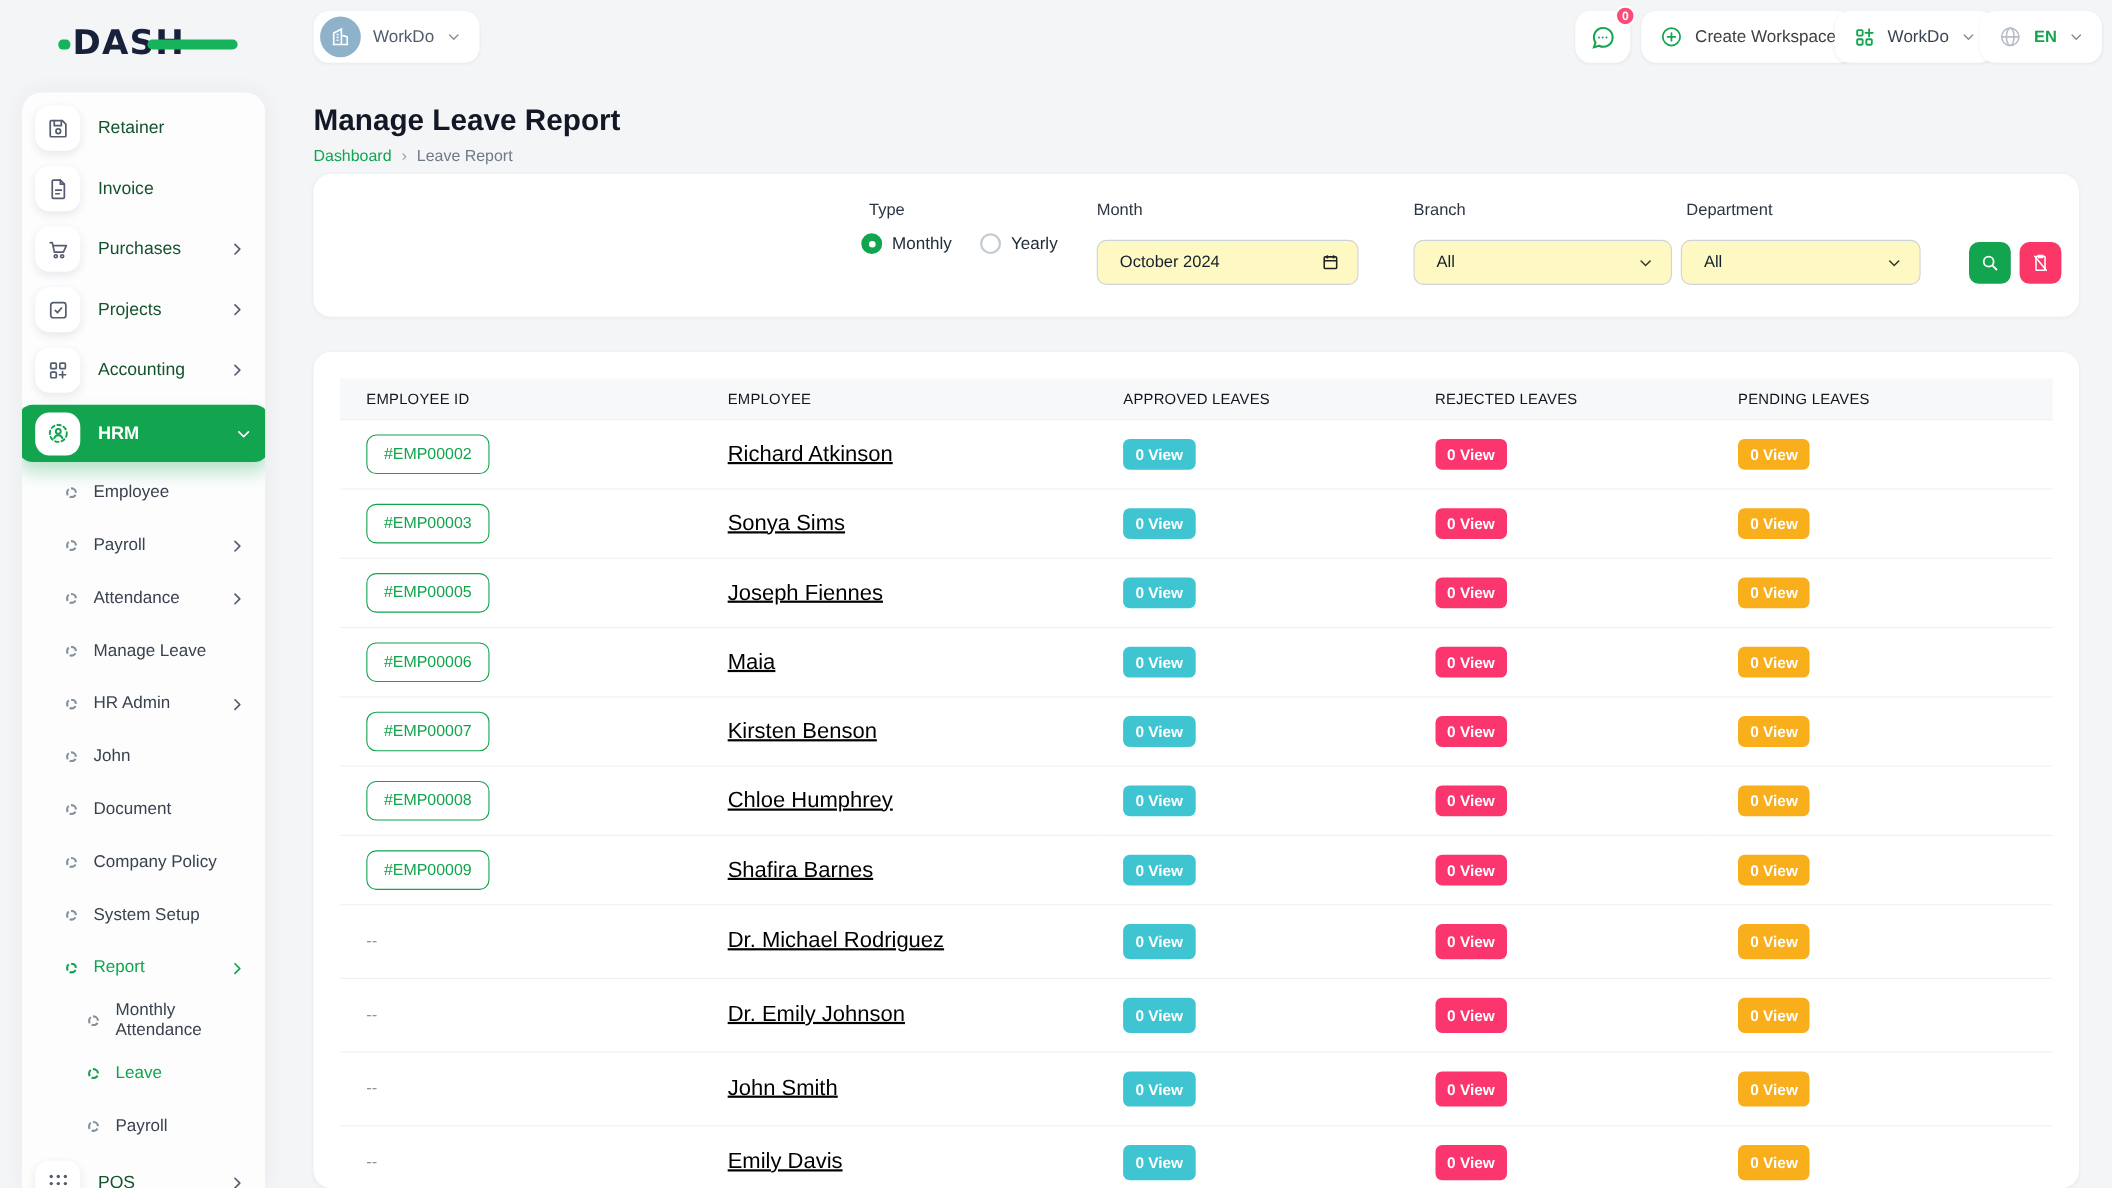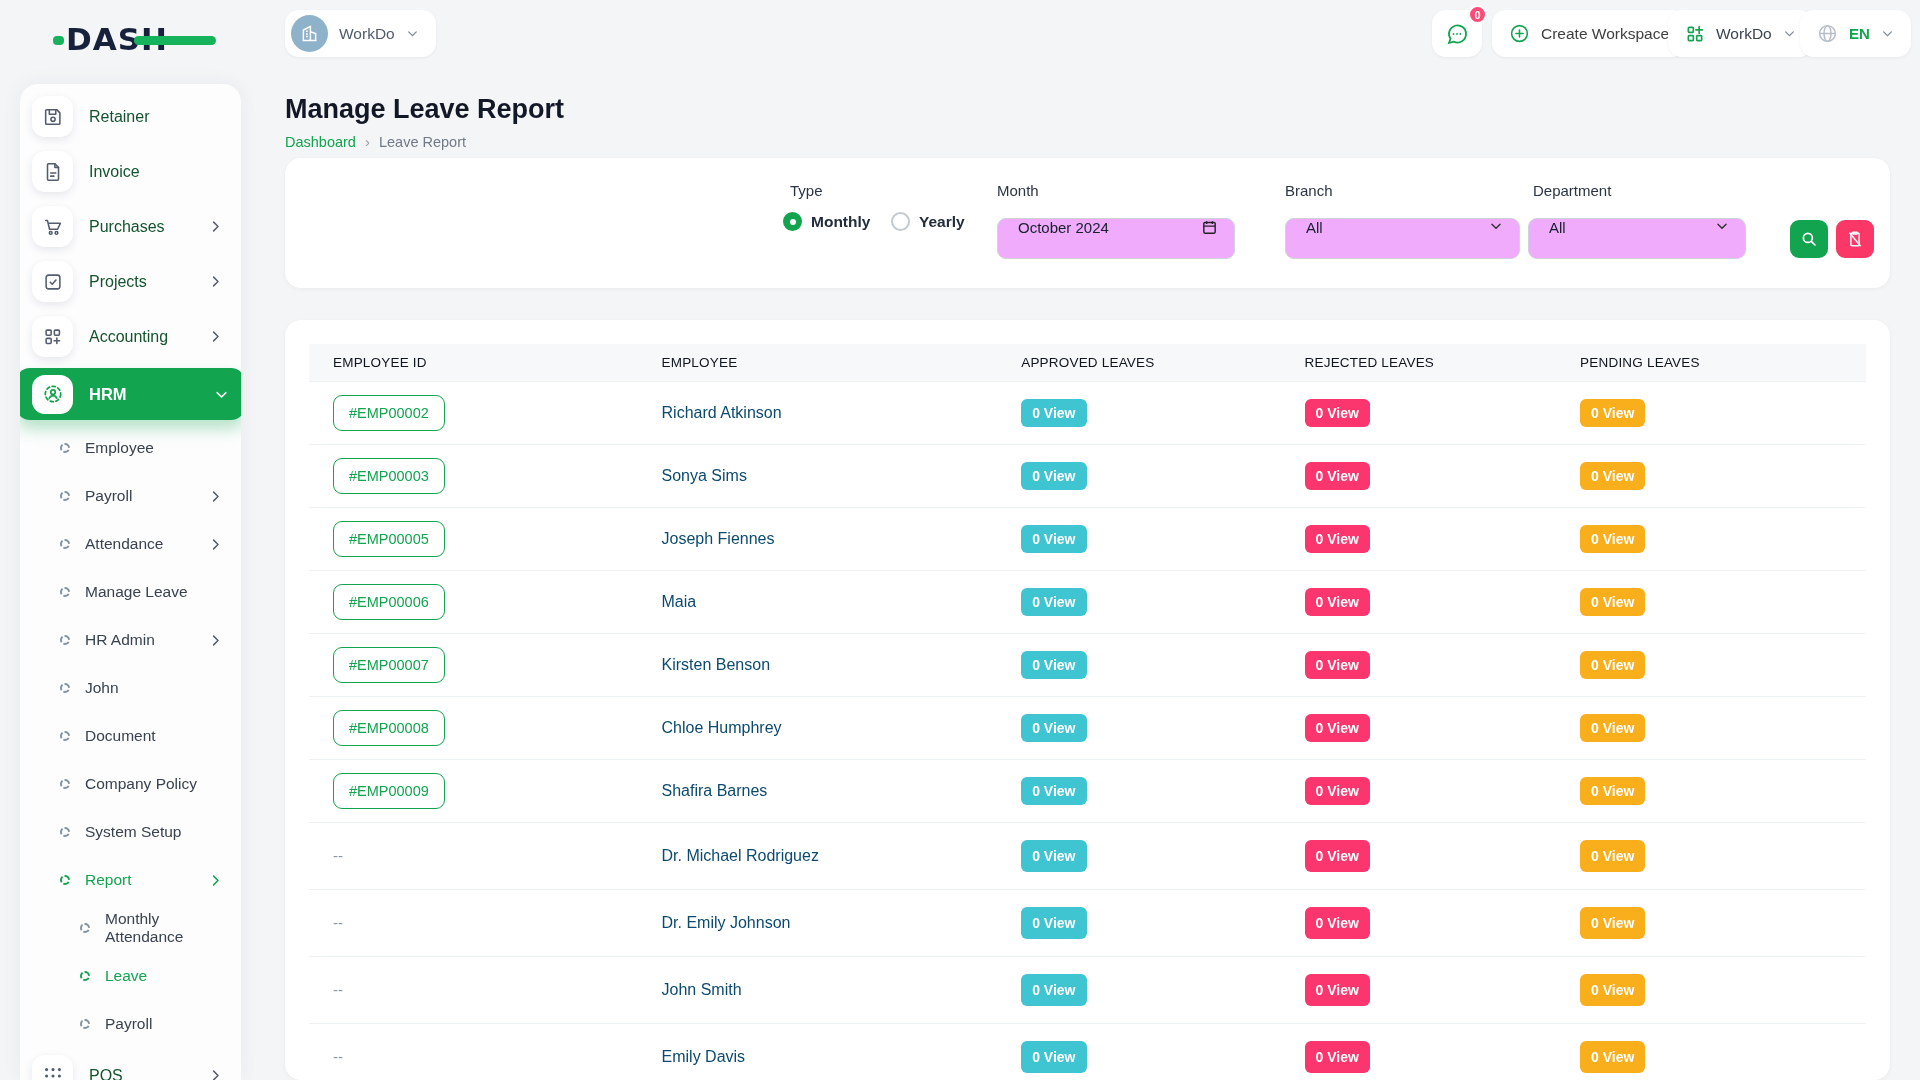--- a/index.html
+++ b/index.html
@@ -68,41 +68,41 @@
 
   .card { position:absolute; left:285px; width:1605px; background:#fff; border-radius:16px;
           box-shadow:0 1px 4px rgba(30,42,60,.05); }
   .filter-card { top:158px; height:130px; }
   .flabel { position:absolute; font-size:15px; color:#2c3543; }
   .radio-row { position:absolute; display:flex; align-items:center; gap:9px; cursor:pointer; }
   .radio { width:19px; height:19px; border-radius:50%; }
   .radio.on { background:#12a44e; border:2px solid #12a44e; position:relative; }
   .radio.on::after { content:""; position:absolute; left:4.5px; top:4.5px; width:6px; height:6px; border-radius:50%; background:#fff; }
   .radio.off { background:#fff; border:2px solid #c3cad1; }
-  .radio-label { font-size:15.5px; font-weight:700; color:#222c3a; }
-  .finput { position:absolute; top:60px; height:41px; background:#f0abfc; border:1px solid #cdd3da;
-            border-radius:9px; display:flex; padding:0 16px 0 20px;
+  .radio-label { font-size:15.5px; font-weight:400; color:#222c3a; }
+  .finput { position:absolute; top:60px; height:41px; background:#fef9c3; border:1px solid #cdd3da;
+            border-radius:9px; display:flex; align-items:center; padding:0 16px 0 20px;
             font-size:15px; color:#16202c; cursor:pointer; }
   .finput .grow { flex:1; }
   .fbtn { position:absolute; top:62px; width:38px; height:38px; border-radius:9px; border:none;
           display:flex; align-items:center; justify-content:center; cursor:pointer; }
   .fbtn.search { background:#12a44e; }
   .fbtn.reset { background:#fb3767; }
 
   .table-card { top:320px; height:760px; padding:24px; overflow:hidden; }
   table { width:100%; border-collapse:collapse; table-layout:fixed; }
   col.c1{width:21.1%} col.c2{width:23.1%} col.c3{width:18.2%} col.c4{width:17.7%} col.c5{width:19.9%}
   th { background:#f7f8fa; text-align:left; padding:11px 24px; font-size:13.5px; font-weight:400;
        color:#10161f; letter-spacing:.2px; }
   td { padding:13px 24px; border-top:1px solid #eef1f3; vertical-align:middle; }
   tr.slim td { padding:17px 24px; line-height:20px; }
   .emp-pill { display:inline-block; border:1px solid #12a44e; color:#12a44e; border-radius:9px;
               padding:9px 15px; font-size:14.5px; min-width:78px; text-align:center; cursor:pointer; background:#fff; }
   .no-id { color:#8a95a0; font-size:15px; }
-  .ename { color:#0c4a6e; font-size:16px; }
+  .ename { color:#000000; font-size:20px;text-decoration:underline; }
   .badge { display:inline-block; min-width:44px; text-align:center; padding:6px 11px; border-radius:6px;
            color:#fff; font-size:14px; cursor:pointer;font-weight:bold; }
   .badge.approved { background:#3fc5d2; }
   .badge.rejected { background:#fb356e; }
   .badge.pending  { background:#f9ae1c; }
 </style>
 </head>
 <body>
 
 <div class="topbar">

